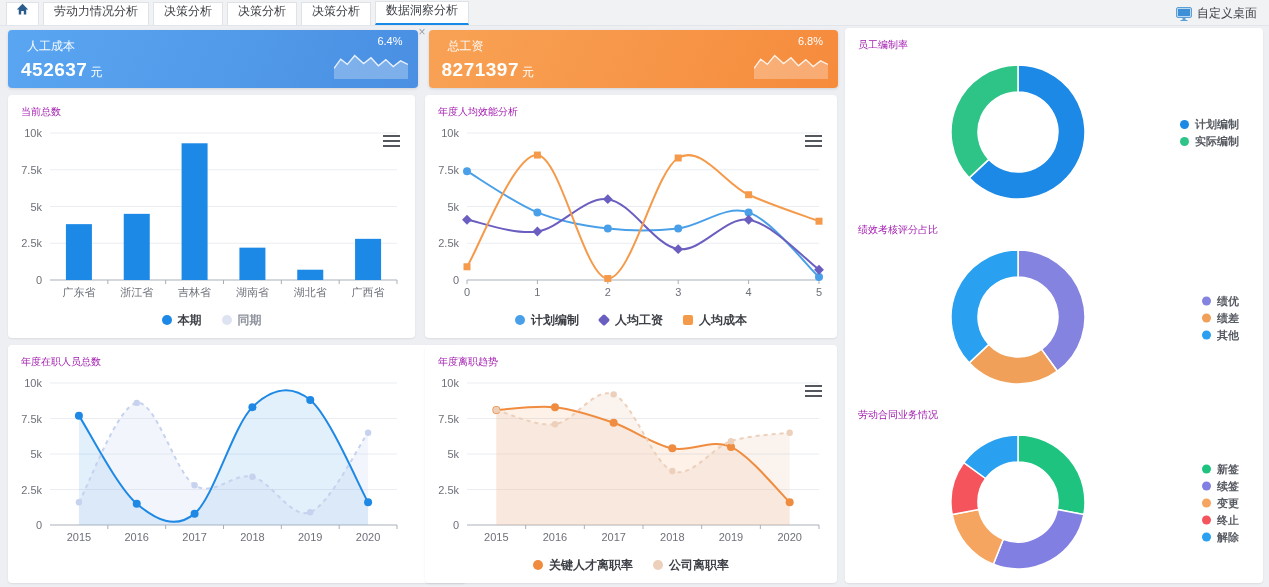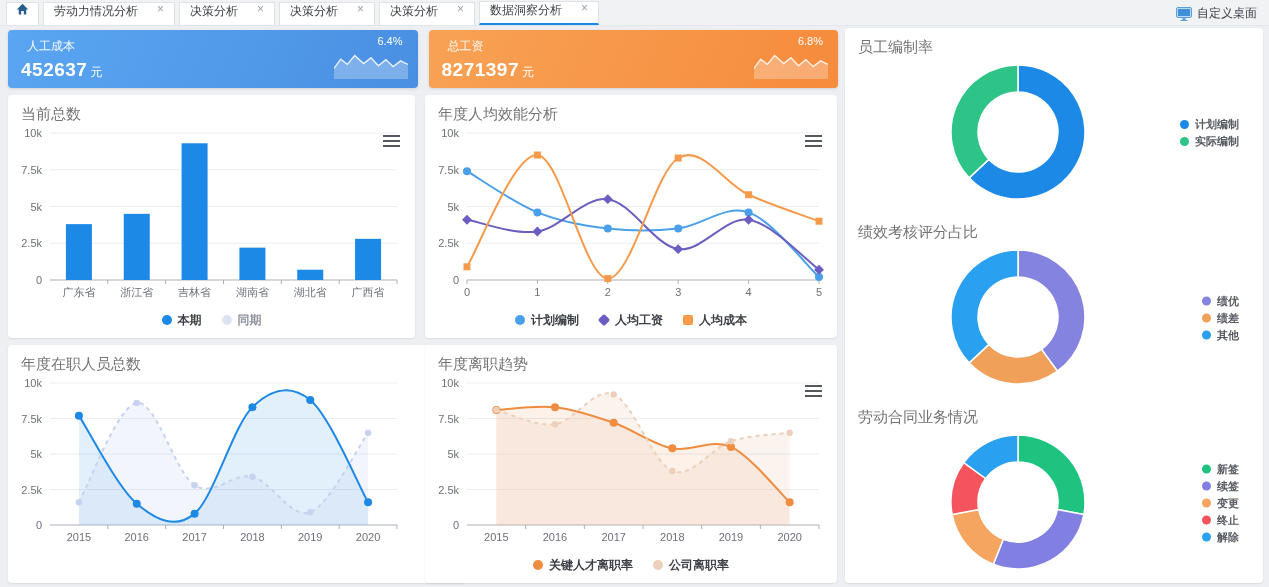--- a/index.html
+++ b/index.html
@@ -4,43 +4,43 @@
 <style>
   * { margin:0; padding:0; box-sizing:border-box; }
   html,body { width:1269px; height:587px; overflow:hidden;
     font-family:"Liberation Sans","DejaVu Sans",sans-serif; background:#edeff3; }
 
   
   .tabbar { position:absolute; left:0; top:0; width:1269px; height:26px;
     background:#f1f2f4; border-bottom:1px solid #e2e5e9;
     display:flex; align-items:flex-end; padding-left:6px; gap:4px; }
   .tab { background:#fff; border:1px solid #dfe3e7; border-bottom:none; height:23px;
-    display:flex; align-items:flex-start; gap:19px; padding:0 10px; font-size:12px; color:#3c3f45;
-    cursor:pointer; position:relative; }
+    display:flex; align-items:center; gap:7px; padding:0 10px; font-size:12px; color:#3c3f45;
+    cursor:pointer; position:relative;flex-direction:column; }
   .tab .close { font-size:12px; color:#9aa0a8; line-height:1; }
   .tab.active { border-bottom:2px solid #1789e6; height:24px; }
   .tab.home { padding:0 9px; }
   .desktop-btn { position:absolute; right:12px; top:5px; display:flex; align-items:center;
     gap:5px; font-size:12px; color:#3c3f45; cursor:pointer; }
 
   
   .kpi-row { position:absolute; left:8px; top:30px; width:830px; display:flex; gap:11px; }
   .kpi-card { flex:1; height:58px; border-radius:4px; position:relative; color:#fff;
     box-shadow:0 1px 3px rgba(0,0,0,.12); }
   .kpi-title { position:absolute; left:19px; top:8px; font-size:12px; opacity:.95; }
   .kpi-value-row { position:absolute; left:13px; bottom:7px; font-size:12px; }
   .kpi-value { font-size:19px; font-weight:bold; letter-spacing:.5px; }
   .kpi-unit { font-size:12px; margin-left:3px; }
   .kpi-percent { position:absolute; right:15px; top:5px; font-size:11px; }
   .sparkline { position:absolute; right:10px; top:19px; width:74px; height:32px; }
 
   
   .chart-card { position:absolute; background:#fff; border-radius:4px;
     box-shadow:0 1px 2px rgba(0,0,0,.08); }
-  .chart-title { position:absolute; left:13px; top:10px; font-size:15px; color:#737373; }
+  .chart-title { position:absolute; left:13px; top:10px; font-size:10px; color:#a21caf; }
   .menu-icon { position:absolute; right:15px; top:40px; width:17px; cursor:pointer; }
   .menu-icon i { display:block; height:2.4px; background:#54585e; margin-bottom:2.6px; }
   .plot { position:absolute; left:0; right:0; top:28px; bottom:34px; }
   .chart-legend { position:absolute; left:0; right:0; bottom:7px; height:22px;
     display:flex; justify-content:center; align-items:center; gap:20px; }
   .legend-item { display:flex; align-items:center; gap:6px; font-size:12px; color:#3c3f45; cursor:pointer;font-weight:bold; }
   .legend-marker { width:10px; height:10px; border-radius:50%; display:inline-block; }
   .legend-marker.diamond { border-radius:2px; transform:rotate(45deg) scale(.88); }
   .legend-marker.square { border-radius:2px; }
 

